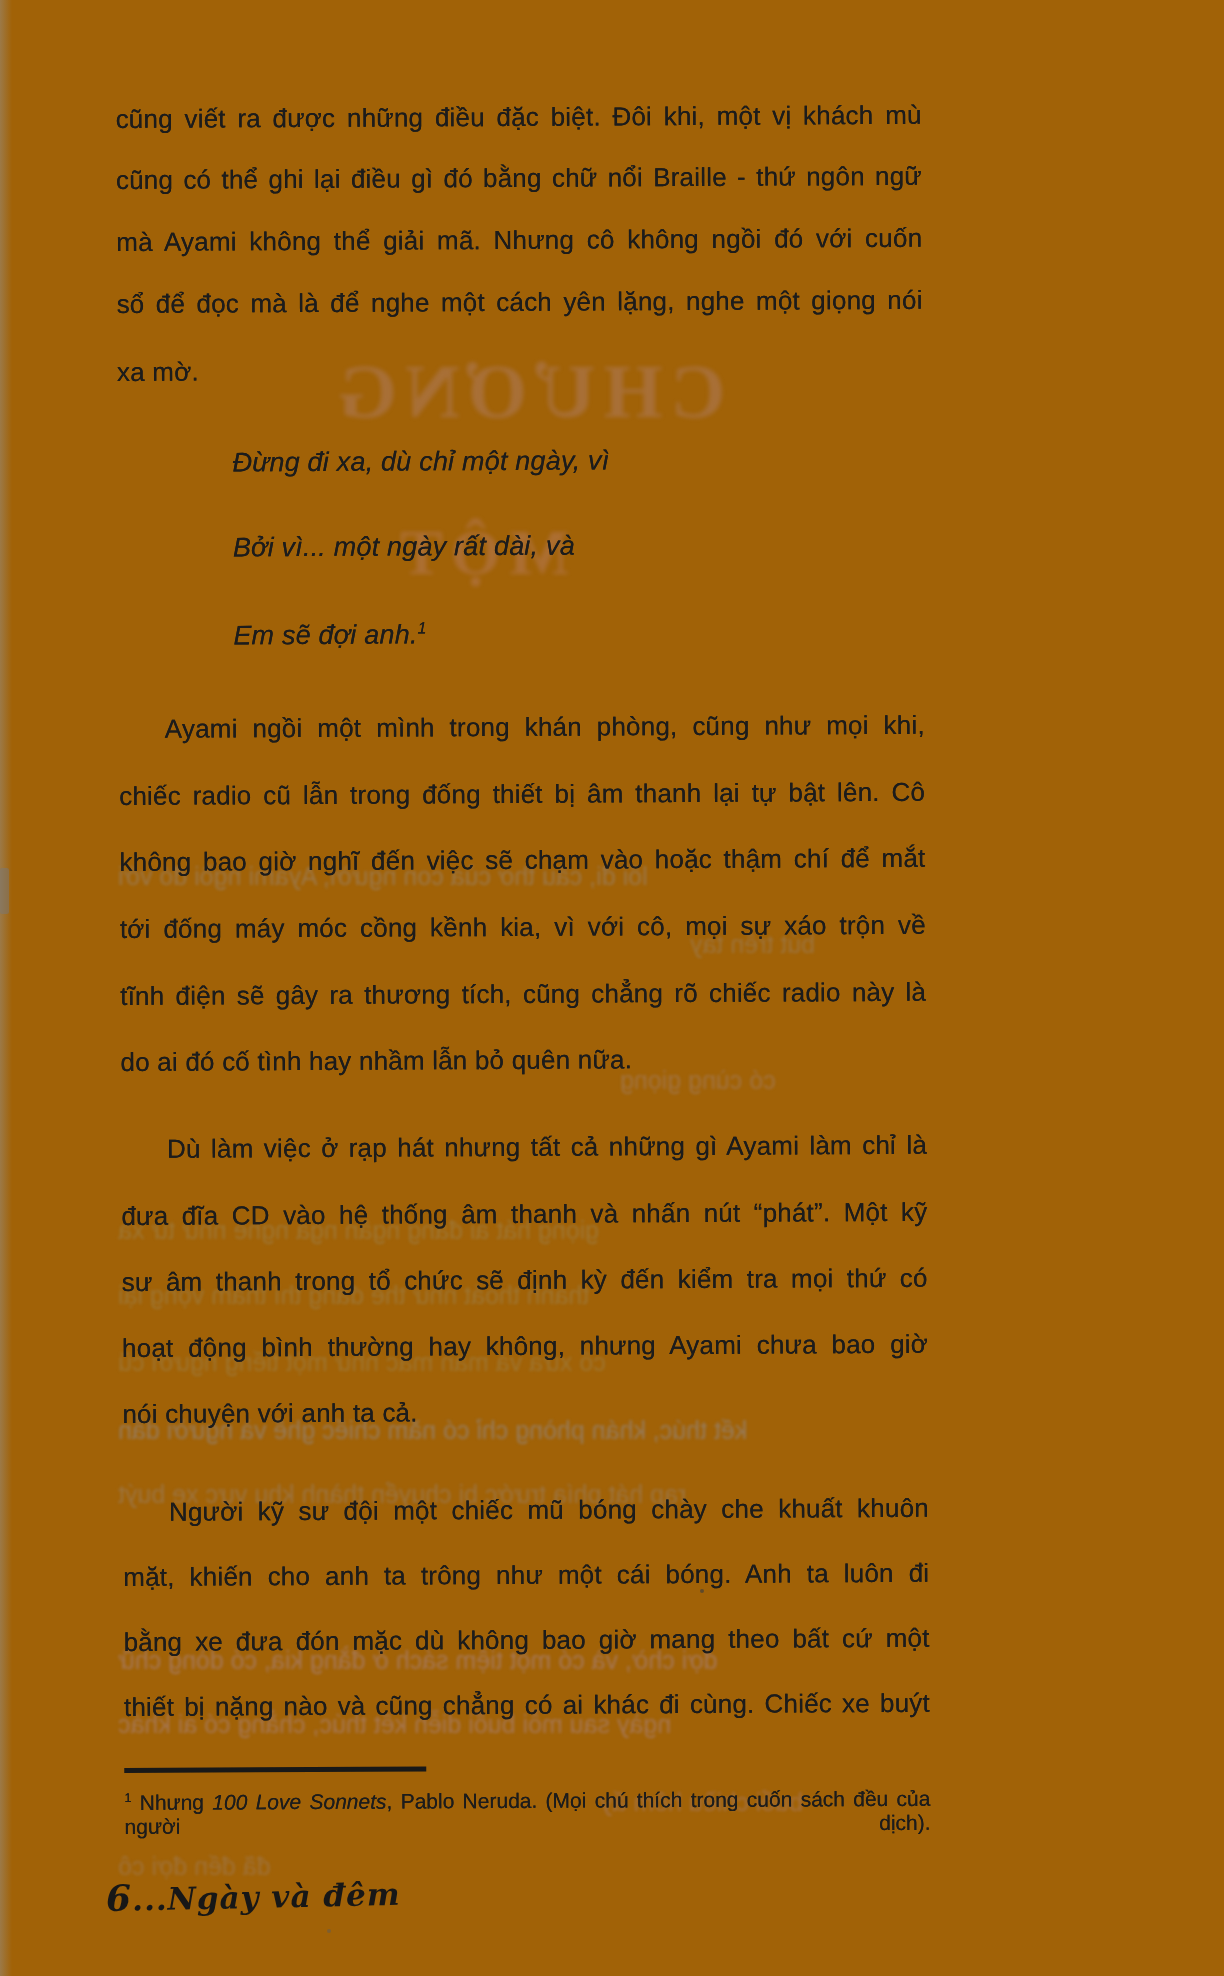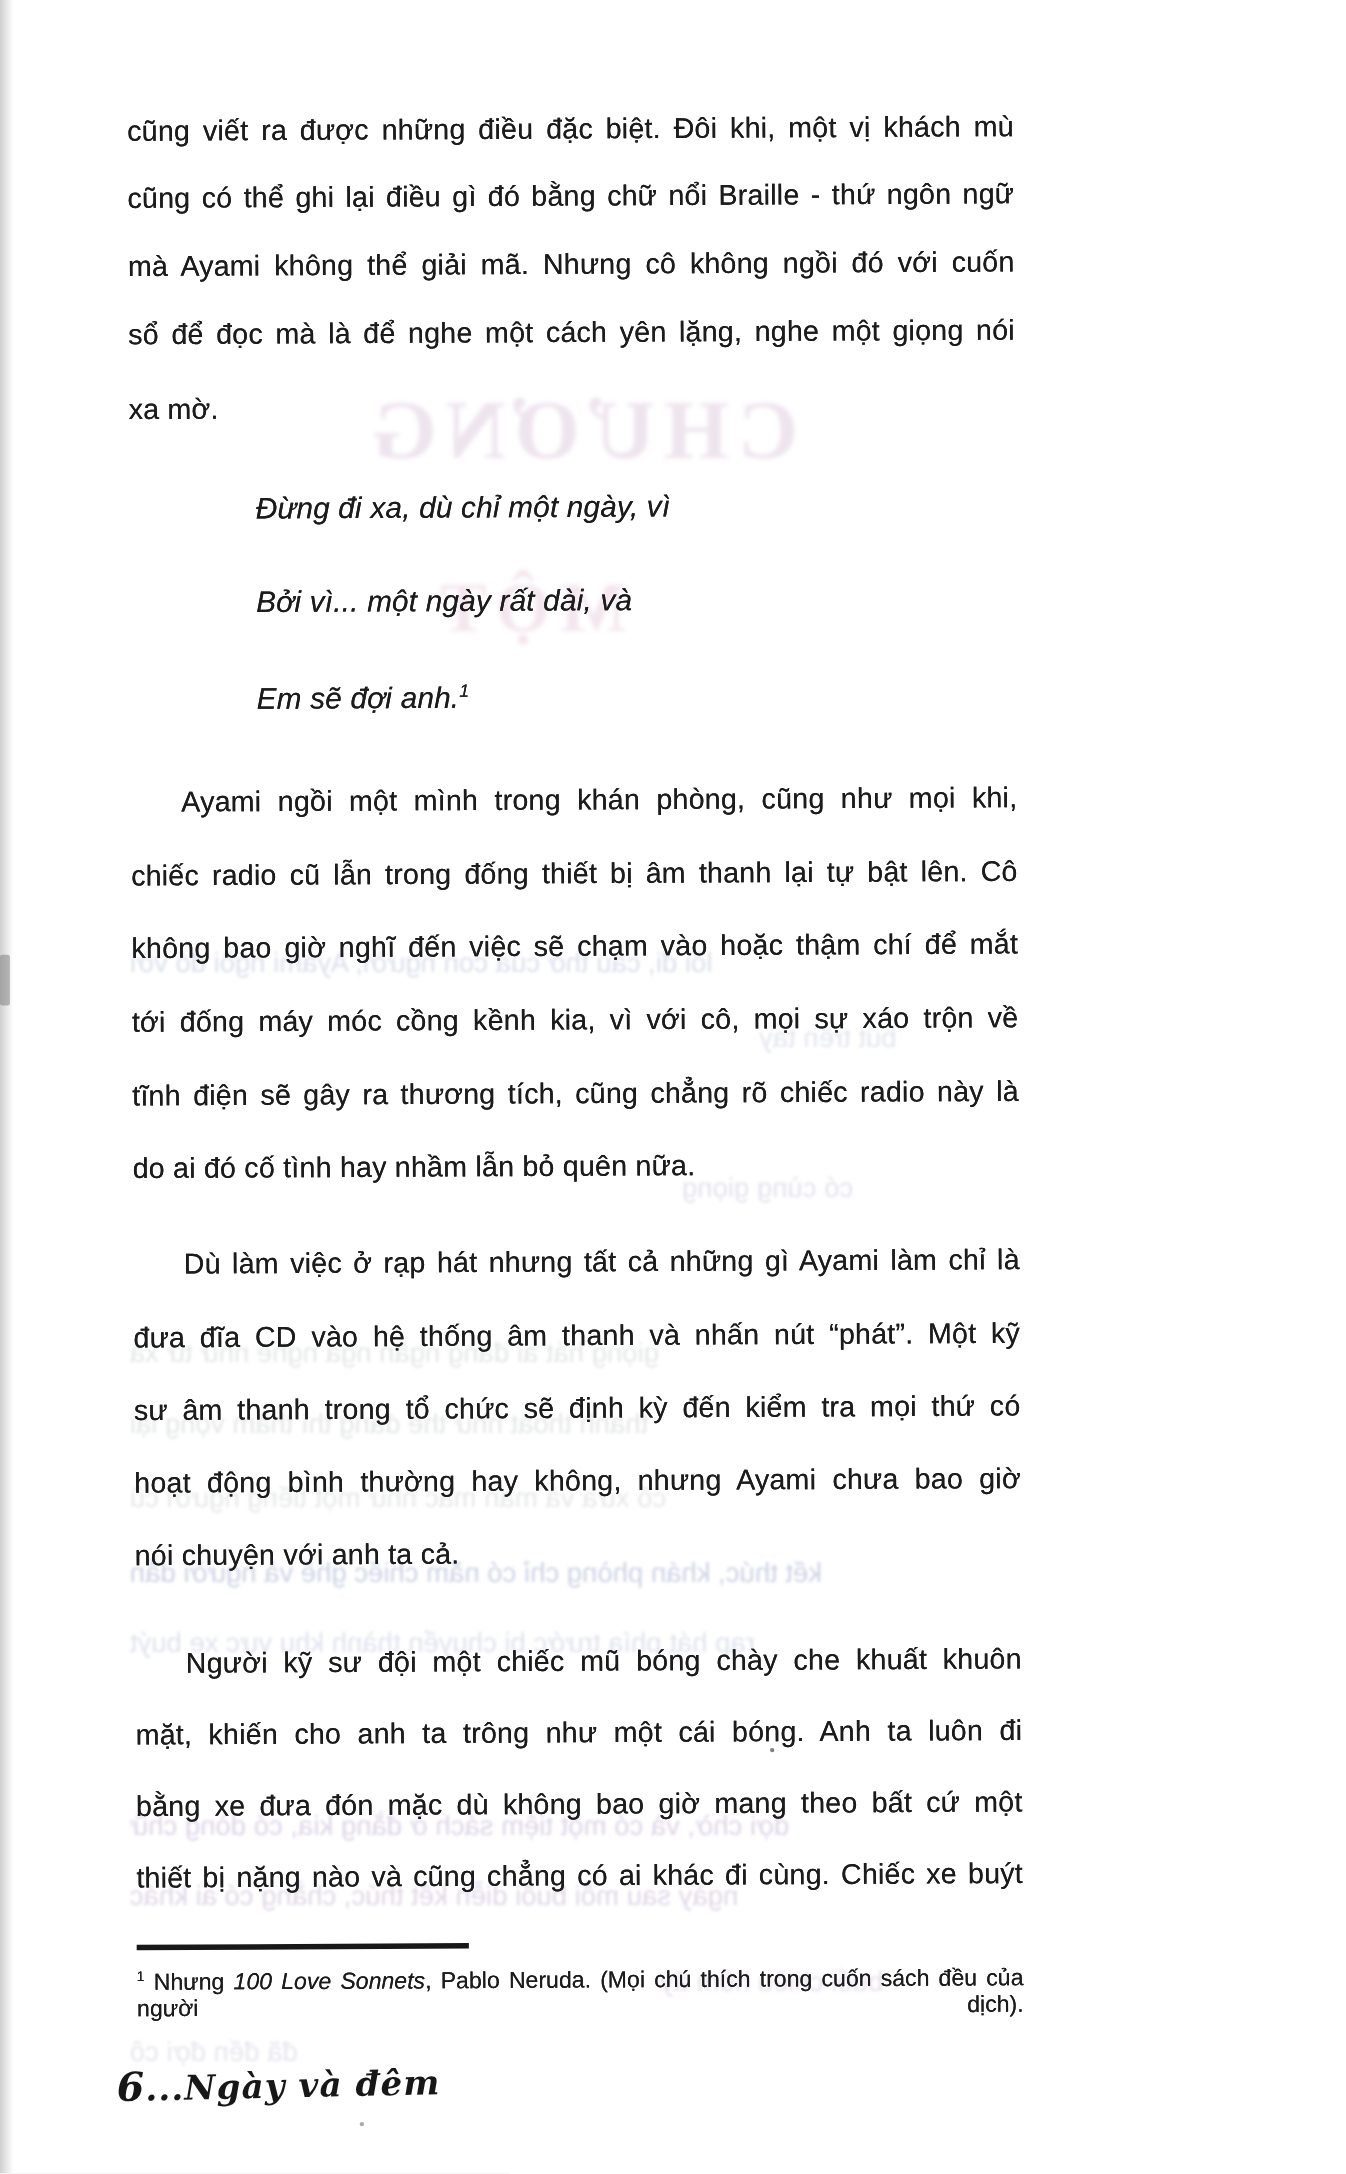--- a/index.html
+++ b/index.html
@@ -1,19 +1,19 @@
 <!DOCTYPE html>
 <html><head>
 <meta charset="utf-8">
 <style>
   html,body{margin:0;padding:0;}
   body{width:1224px;height:1976px;background:#e9e9e9;}
   .page{
     position:relative;width:1224px;height:1976px;overflow:hidden;
-    background:#ffffff;
+    background:#a16207;
     font-family:"Liberation Sans",sans-serif;color:#1c1c1c;
   }
   
   .edge-left{position:absolute;left:0;top:0;width:12px;height:100%;
     background:linear-gradient(90deg,rgba(150,150,150,.45),rgba(150,150,150,0));}
   .edge-tick{position:absolute;left:0;top:868px;width:9px;height:46px;background:rgba(120,120,120,.5);border-radius:2px;}
   .speck{position:absolute;border-radius:50%;background:rgba(60,60,60,.65);}
   .speck.s1{left:700px;top:1589px;width:4px;height:4px;}
   .speck.s2{left:327px;top:1929px;width:4px;height:4px;background:rgba(90,90,90,.5);}
 

